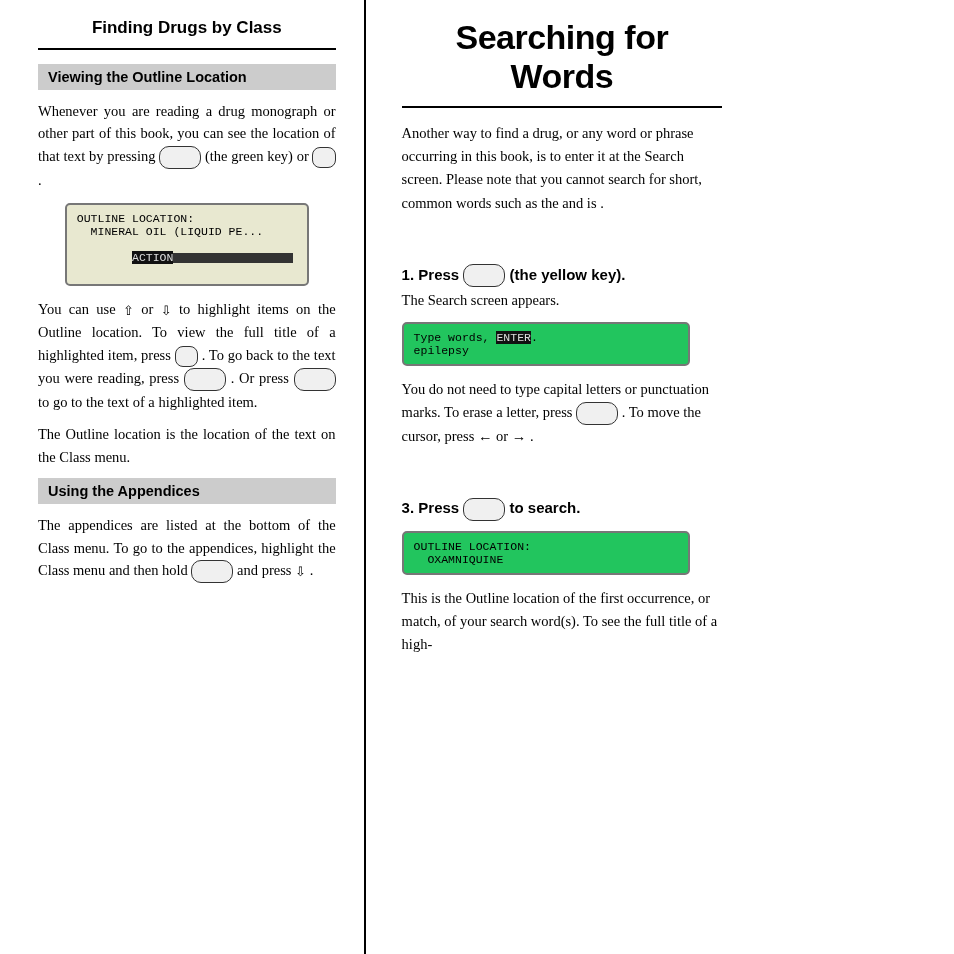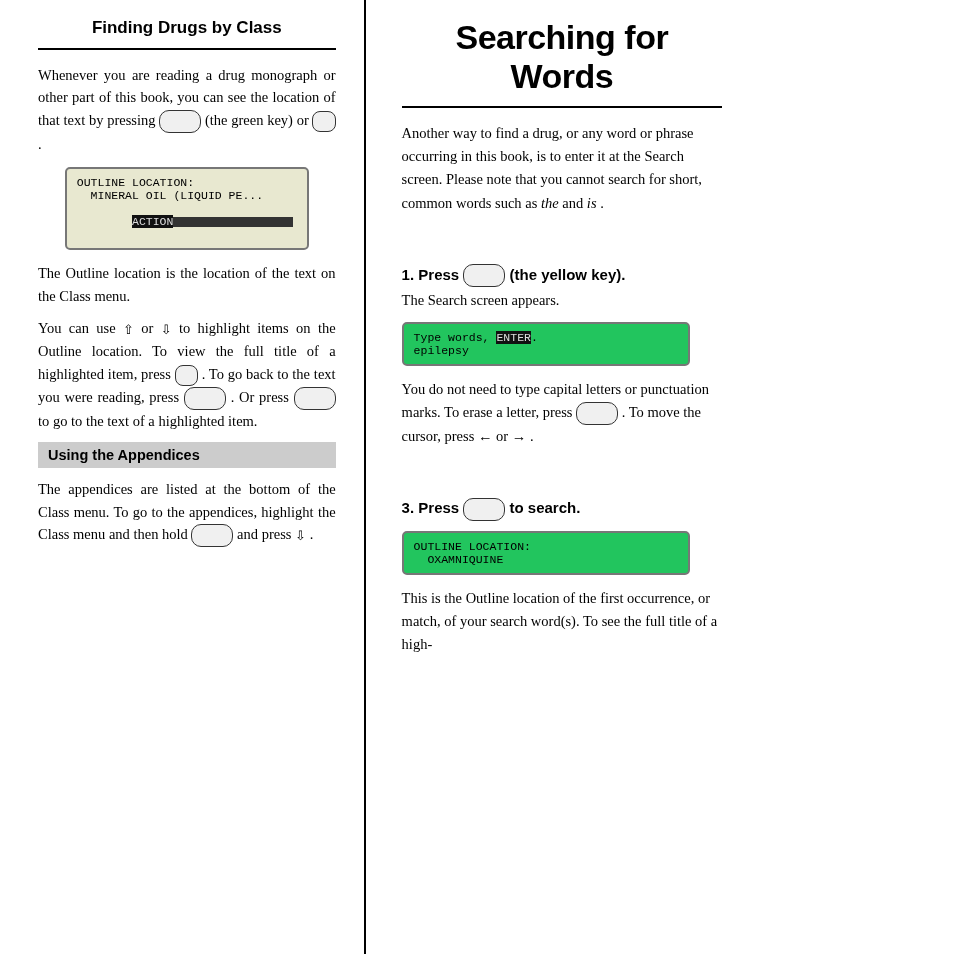--- a/index.html
+++ b/index.html
@@ -137,21 +137,20 @@
       vertical-align: middle;
     }
 
     .arrow-down {
       display: inline-block;
       font-size: 13px;
       vertical-align: middle;
     }
 
     .italic-word {
-      font-style: italic;
     }
 
     
     .lcd-screen {
       font-family: 'Courier New', Courier, monospace;
       font-size: 11.5px;
       border: 2px solid #777;
       border-radius: 5px;
       background: #e8e8d0;
       padding: 7px 10px;
@@ -184,52 +183,53 @@
 </head>
 <body>
 
 <div class="page-container">
 
   <div class="left-col">
 
     <div class="left-col-title">Finding Drugs by Class</div>
     <hr class="divider-top">
 
+    <div class="section-header">Viewing the Outline Location</div>
 
     <p class="body-text">
       <span>Whenever you are reading a drug monograph or other part of this book, you can see the location of that text by pressing</span>
       <span class="btn-inline">&nbsp;&nbsp;&nbsp;&nbsp;&nbsp;&nbsp;</span>
       <span>(the green key) or</span>
       <span class="btn-inline-sm">&nbsp;&nbsp;&nbsp;</span><span>.</span>
     </p>
 
     <div class="lcd-screen">
       <span class="lcd-line">OUTLINE LOCATION:</span>
       <span class="lcd-line">  MINERAL OIL (LIQUID PE...</span>
       <span class="lcd-line">
         <span class="lcd-inverted">ACTION</span><span style="display:inline-block;background:#333;height:10px;width:120px;vertical-align:middle;"></span>
       </span>
     </div>
-
-    <p class="body-text">The Outline location is the location of the text on the Class menu.</p>
 
     <p class="body-text">
       <span>You can use</span>
       <span class="arrow-up"> ⇧</span>
       <span>or</span>
       <span class="arrow-down">⇩</span>
       <span>to highlight items on the Outline location. To view the full title of a highlighted item, press</span>
       <span class="btn-inline-sm">&nbsp;&nbsp;&nbsp;</span>
       <span>. To go back to the text you were reading, press </span>
       <span class="btn-inline">&nbsp;&nbsp;&nbsp;&nbsp;&nbsp;&nbsp;</span>
       <span>. Or press </span>
       <span class="btn-inline">&nbsp;&nbsp;&nbsp;&nbsp;&nbsp;&nbsp;</span>
       <span> to go to the text of a highlighted item.</span>
     </p>
 
+    <p class="body-text">The Outline location is the location of the text on the Class menu.</p>
+
     <div class="section-header">Using the Appendices</div>
 
     <p class="body-text">
       <span>The appendices are listed at the bottom of the Class menu. To go to the appendices, highlight the Class menu and then hold</span>
       <span class="btn-inline">&nbsp;&nbsp;&nbsp;&nbsp;&nbsp;&nbsp;</span>
       <span> and press </span>
       <span class="arrow-down">⇩</span>
       <span>.</span>
     </p>
 

